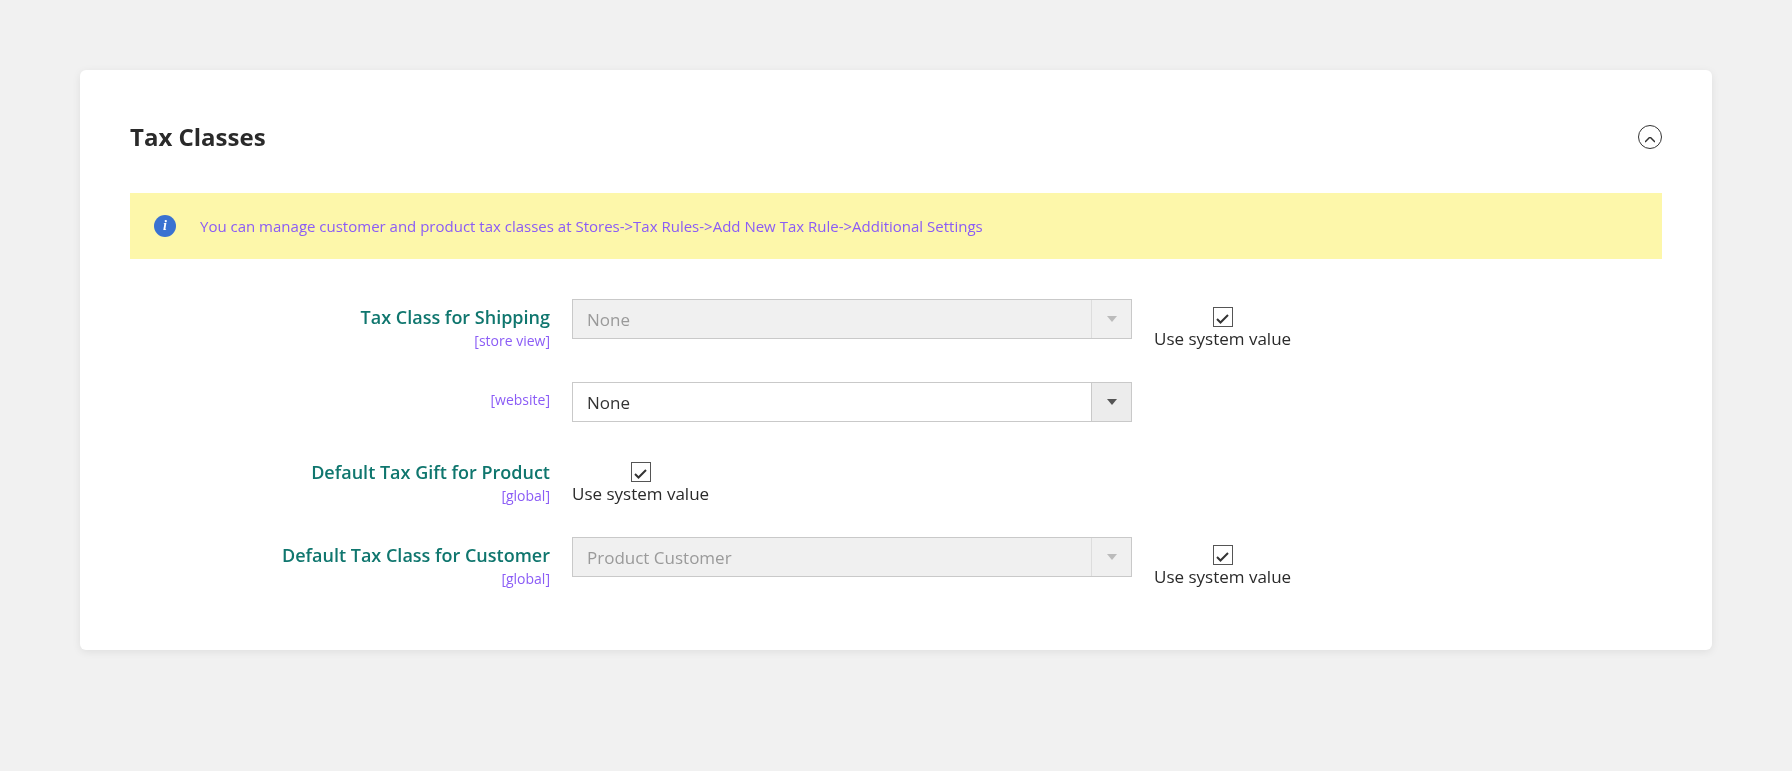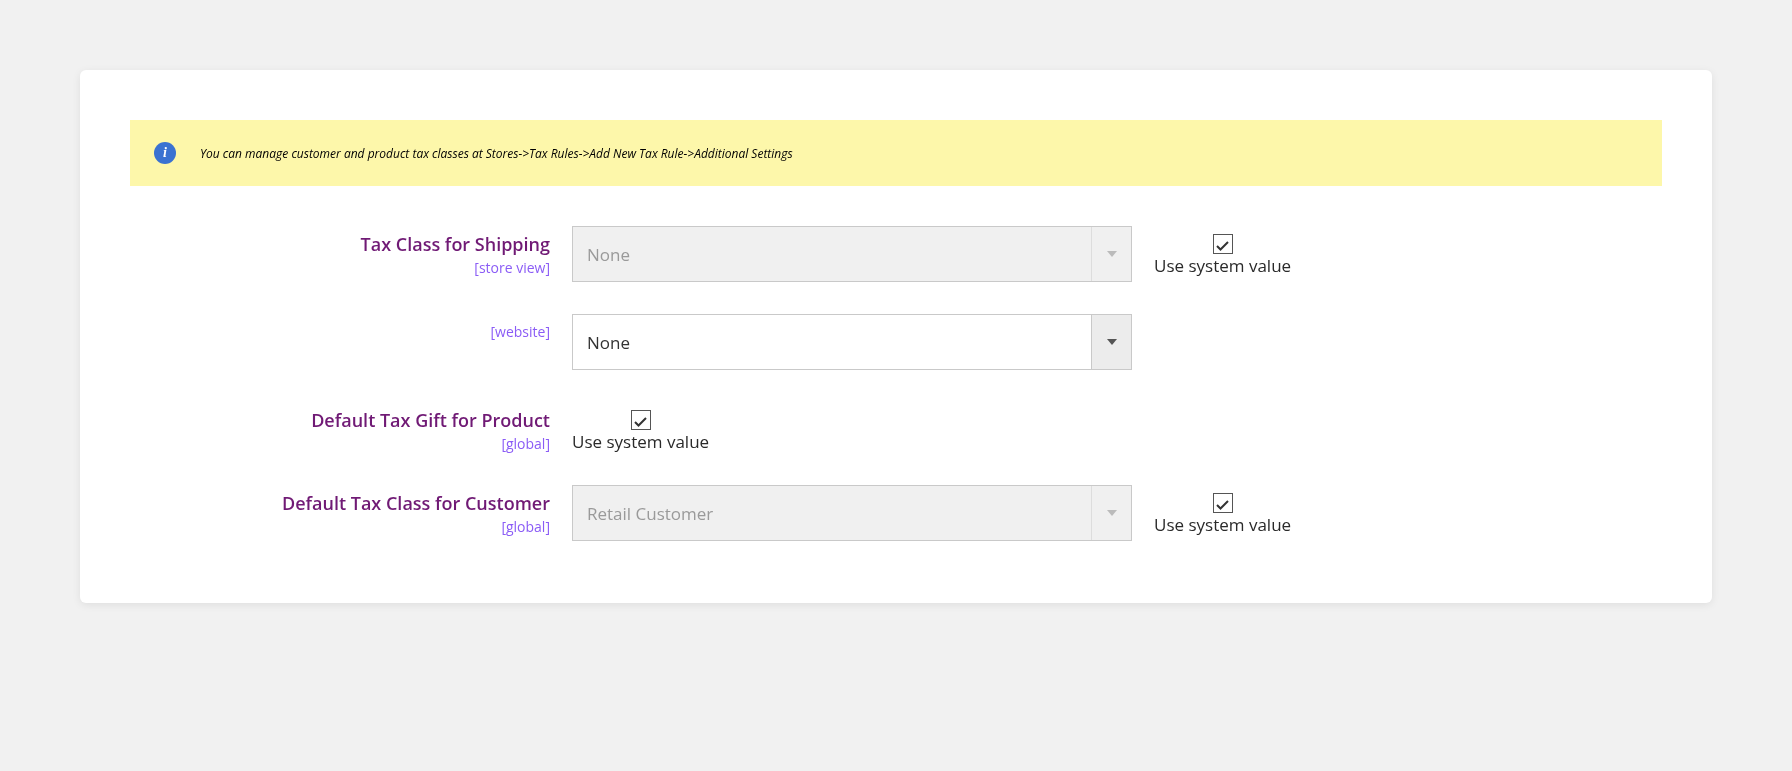--- a/index.html
+++ b/index.html
@@ -55,55 +55,54 @@
     font-style: italic;
     font-family: Georgia, serif;
     font-weight: bold;
     font-size: 14px;
     display: flex;
     align-items: center;
     justify-content: center;
     flex-shrink: 0;
   }
   .info-text {
-    color: #000000;
-    font-size: 12px;
-    font-style: italic;
+    color: #8b5cf6;
+    font-size: 15px;
   }
   .form-rows { padding-right: 10px; }
   .form-row {
     display: flex;
     align-items: flex-start;
     gap: 22px;
     margin-bottom: 32px;
   }
   .form-row:last-child { margin-bottom: 12px; }
   .label-col {
     width: 420px;
     flex-shrink: 0;
     text-align: right;
     padding-top: 6px;
   }
   .field-label {
     font-weight: 600;
     font-size: 18px;
-    color: #701a75;
+    color: #0f766e;
   }
   .field-scope {
     font-size: 14px;
     color: #8b5cf6;
     margin-top: 2px;
   }
   .select-col {
     width: 560px;
     flex-shrink: 0;
   }
   .select {
     display: flex;
-    height: 56px;
+    height: 40px;
     border: 1px solid #c9c9c9;
     background: #fff;
     cursor: pointer;
     justify-content: flex-end;
   }
   .select.disabled {
     background: #f0f0f0;
     color: #9a9a9a;
     cursor: default;
   }
@@ -149,20 +148,30 @@
   .check-label {
     font-size: 17px;
     color: #2a2a2a;
   }
 </style>
 </head>
 <body>
 
 <div class="panel">
 
+  <div class="panel-header">
+    <div class="panel-title">Tax Classes</div>
+    <div class="collapse-toggle">
+      <span>
+        <svg viewBox="0 0 10 6">
+            <path d="M0 5 L5 0 L10 5" stroke="#333" stroke-width="1.5" fill="none"></path>
+          </svg>
+      </span>
+    </div>
+  </div>
 
   <div class="info-banner">
     <div class="info-icon">i</div>
     <div class="info-text">You can manage customer and product tax classes at Stores-&gt;Tax Rules-&gt;Add New Tax Rule-&gt;Additional Settings</div>
   </div>
 
   <div class="form-rows">
 
     <div class="form-row">
       <div class="label-col">
@@ -225,21 +234,21 @@
       </div>
     </div>
 
     <div class="form-row">
       <div class="label-col">
         <div class="field-label">Default Tax Class for Customer</div>
         <div class="field-scope">[global]</div>
       </div>
       <div class="select-col">
         <div class="select disabled">
-          <div class="select-value">Retail Customer</div>
+          <div class="select-value">Product Customer</div>
           <div class="select-arrow">
             <svg viewBox="0 0 10 6">
                 <path d="M0 0 L5 6 L10 0 Z" fill="#555"></path>
               </svg>
           </div>
         </div>
       </div>
       <div class="check-col">
         <div class="checkbox">
           <span>

